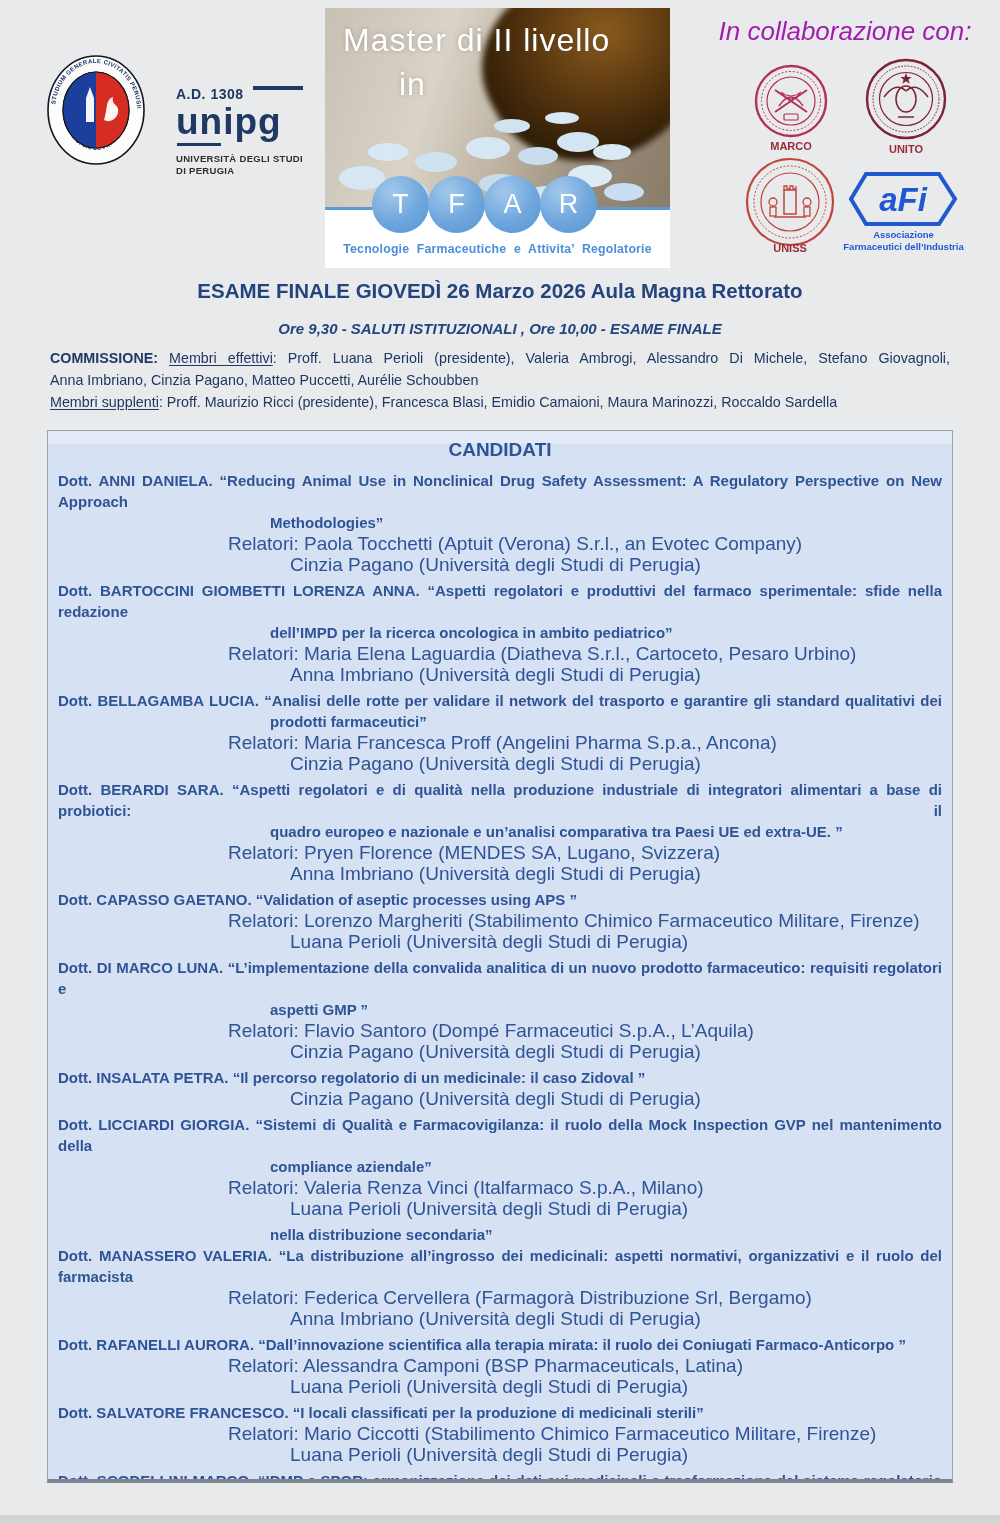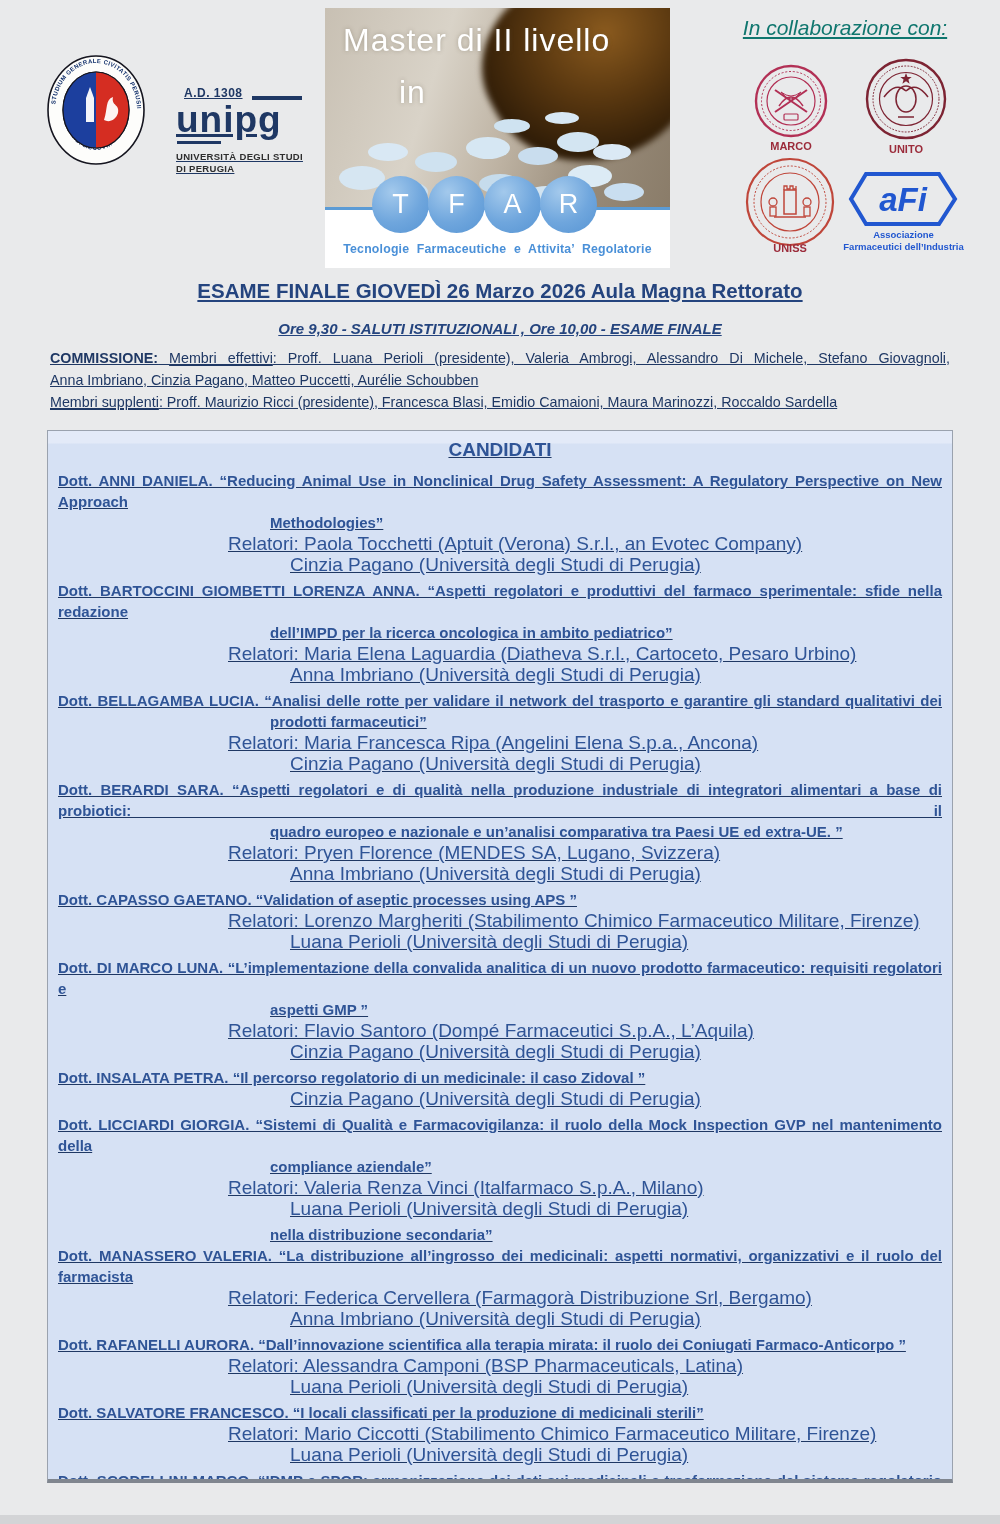--- a/index.html
+++ b/index.html
@@ -1,26 +1,26 @@
 <!DOCTYPE html>
 <html><head>
 <meta charset="utf-8">
 <style>
   html,body{margin:0;padding:0;background:#e9eaeb;}
   #page{position:relative;width:1000px;height:1524px;background:#e9eaeb;overflow:hidden;
         font-family:"Liberation Sans",sans-serif;color:#1f3864;}
-  .abs{position:absolute;text-decoration:underline;}
+  .abs{position:absolute;}
 
   
   .seal{left:46px;top:54px;}
 
   
   .unipg{left:176px;top:86px;width:130px;}
-  .unipg .adrow{display:flex;align-items:flex-end;font-size:12px;font-weight:bold;
-                color:#1f3864;letter-spacing:.5px;margin-left:8px;}
+  .unipg .adrow{display:flex;align-items:flex-start;font-size:14px;font-weight:bold;
+                color:#1f3864;letter-spacing:.5px;}
   .unipg .adline{width:50px;height:4px;background:#1f3864;margin-left:9px;}
   .unipg .uni{font-size:37px;font-weight:bold;color:#1f3864;letter-spacing:1px;line-height:40px;}
   .unipg .rule{width:44px;height:3px;background:#1f3864;margin:1px 0 7px 1px;}
   .unipg .sub{font-size:9.5px;font-weight:600;color:#2e2e2e;letter-spacing:.3px;line-height:12px;}
 
   
   .banner{left:325px;top:8px;width:345px;height:260px;background:#fff;overflow:hidden;}
   .photo{position:absolute;left:0;top:0;width:345px;height:202px;overflow:hidden;
          background:linear-gradient(108deg,#c8c0b3 0%,#d9d3c8 32%,#bdb2a2 55%,#978a78 78%,#8a7c69 100%);}
   .bottle{position:absolute;right:-30px;top:-38px;width:215px;height:190px;
@@ -28,33 +28,33 @@
           border-radius:46% 32% 52% 58%;transform:rotate(-28deg);filter:blur(3px);}
   .pill-field{position:absolute;left:14px;top:158px;width:46px;height:24px;border-radius:50%;
       background:#d6e6f2;
       box-shadow:44px 14px 0 -1px #cbdfee,92px 24px 0 0 #dbe9f4,138px 6px 0 -2px #c6dcec,
                  184px 20px 0 0 #d2e4f1,228px -2px 0 -1px #dcebf5,262px 14px 0 -3px #c9def0,
                  26px -26px 0 -3px #d9e8f4,74px -16px 0 -2px #cfe2f0,126px -30px 0 -1px #d6e7f3,
                  176px -22px 0 -3px #c9ddee,216px -36px 0 -2px #d3e5f2,250px -26px 0 -4px #dbe9f5,
                  150px -52px 0 -5px #cfe3f1,200px -60px 0 -6px #d8e8f4;}
   .m1{position:absolute;left:18px;top:14px;font-size:32px;color:#fff;letter-spacing:1px;
       text-shadow:0 0 4px rgba(90,80,60,.35);}
-  .m2{position:absolute;left:74px;top:66px;font-size:32px;color:#fff;letter-spacing:1px;
+  .m2{position:absolute;left:74px;top:58px;font-size:32px;color:#fff;letter-spacing:1px;
       text-shadow:0 0 4px rgba(90,80,60,.35);}
   .blueline{position:absolute;left:0;top:199px;width:345px;height:3px;background:#5b9bd5;}
   .circ{position:absolute;width:57px;height:57px;border-radius:50%;top:168px;
         background:radial-gradient(circle at 35% 28%,#a3c9ec 0%,#6fa6dd 55%,#5694d3 100%);
         color:#fff;font-size:27px;display:flex;align-items:center;justify-content:center;}
   .c0{left:47px;} .c1{left:103px;} .c2{left:159px;} .c3{left:215px;}
   .bcaption{position:absolute;left:0;top:234px;width:345px;text-align:center;
             color:#4a90d8;font-size:12.3px;font-weight:600;word-spacing:4px;letter-spacing:.2px;}
 
   
   .collab-title{left:690px;top:16px;width:310px;text-align:center;font-style:italic;
-                font-size:21px;color:#0f766e;}
+                font-size:26px;color:#a21caf;}
   .seal-label{position:absolute;font-size:11px;font-weight:bold;color:#9b2b3a;text-align:center;}
   .afi-cap{position:absolute;left:826px;top:229px;width:155px;text-align:center;
            color:#2157d0;font-weight:bold;font-size:9.5px;line-height:12px;}
 
   
   .evtitle{left:0;top:279px;width:1000px;text-align:center;font-size:20.5px;font-weight:bold;
            color:#24447e;}
   .evsub{left:0;top:320px;width:1000px;text-align:center;font-size:15px;font-weight:bold;
          font-style:italic;color:#24447e;}
 
@@ -230,21 +230,21 @@
     <div class="entry">
       <div class="tl just">Dott. BARTOCCINI GIOMBETTI LORENZA ANNA. “Aspetti regolatori e produttivi del farmaco sperimentale: sfide nella redazione</div>
       <div class="tl cont">dell’IMPD per la ricerca oncologica in ambito pediatrico”</div>
       <div class="rl r1">Relatori: Maria Elena Laguardia (Diatheva S.r.l., Cartoceto, Pesaro Urbino)</div>
       <div class="rl r2">Anna Imbriano (Università degli Studi di Perugia)</div>
     </div>
 
     <div class="entry">
       <div class="tl just">Dott. BELLAGAMBA LUCIA. “Analisi delle rotte per validare il network del trasporto e garantire gli standard qualitativi dei</div>
       <div class="tl cont">prodotti farmaceutici”</div>
-      <div class="rl r1">Relatori: Maria Francesca Ripa (Angelini Elena S.p.a., Ancona)</div>
+      <div class="rl r1">Relatori: Maria Francesca Proff (Angelini Pharma S.p.a., Ancona)</div>
       <div class="rl r2">Cinzia Pagano (Università degli Studi di Perugia)</div>
     </div>
 
     <div class="entry">
       <div class="tl just">Dott. BERARDI SARA. “Aspetti regolatori e di qualità nella produzione industriale di integratori alimentari a base di probiotici: il</div>
       <div class="tl cont">quadro europeo e nazionale e un’analisi comparativa tra Paesi UE ed extra-UE. ”</div>
       <div class="rl r1">Relatori: Pryen Florence (MENDES SA, Lugano, Svizzera)</div>
       <div class="rl r2">Anna Imbriano (Università degli Studi di Perugia)</div>
     </div>
 

